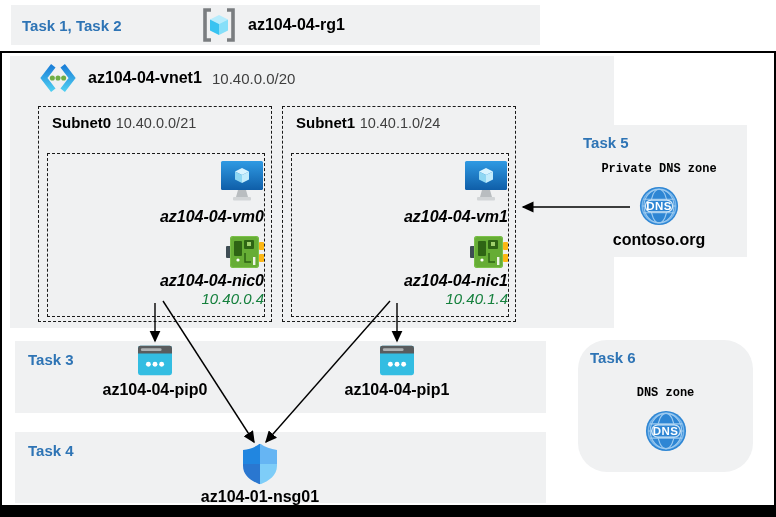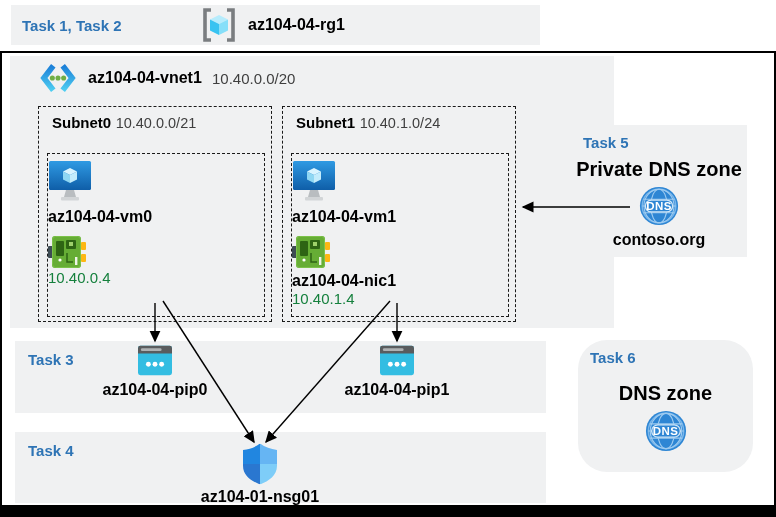--- a/index.html
+++ b/index.html
@@ -22,35 +22,35 @@
   .task-label{font-size:15px;font-weight:700;color:#2e74b5;}
   .bold-name{font-size:16px;font-weight:700;color:#000;}
   .muted{font-size:15px;color:#3f3f3f;}
   
   .subnet{position:absolute;top:50px;width:234px;height:216px;border:1px dashed #1a1a1a;box-sizing:border-box;}
   .subnet0{left:28px;} .subnet1{left:272px;}
   .subnet-head{position:absolute;left:13px;top:7px;white-space:nowrap;}
   .subnet-name{font-size:15px;font-weight:700;}
   .subnet-cidr{font-size:14.5px;color:#3f3f3f;}
   .inner-box{position:absolute;left:8px;top:46px;width:218px;height:164px;border:1px dashed #1a1a1a;
-    box-sizing:border-box;display:flex;flex-direction:column;align-items:flex-start;padding-top:7px;}
+    box-sizing:border-box;display:flex;flex-direction:column;align-items:flex-end;padding-top:7px;font-style:italic;}
   .vm-name{margin-top:4px;line-height:19px;}
   .nic-icon{margin-top:9px;}
   .nic-name{margin-top:2px;line-height:19px;}
   .ip-text{line-height:18px;font-size:15px;color:#15803d;}
   
   .res-group{position:absolute;display:flex;flex-direction:column;align-items:center;width:150px;}
   .pip0-group{left:65px;top:4px;}
   .pip1-group{left:307px;top:4px;}
   .nsg-group{left:170px;top:11px;}
   .res-group .bold-name{margin-top:5px;}
   
   .panel{display:flex;flex-direction:column;align-items:center;padding-top:9px;box-sizing:border-box;}
   .panel .task-label{align-self:flex-start;padding-left:12px;line-height:18px;}
-  .panel-title{font-size:20px;font-weight:700;margin-top:7px;line-height:20px;}
+  .panel-title{font-size:12px;font-weight:700;margin-top:7px;line-height:20px;font-family:Liberation Mono, monospace;}
   .task6-panel .panel-title{margin-top:16px;}
   .dns-wrap{position:relative;margin-top:7px;}
   .dns-wrap.small{width:40px;height:40px;}
   .dns-wrap.big{width:42px;height:42px;}
   .dns-wrap svg{position:absolute;left:0;top:0;width:100%;height:100%;}
   .dns-text{position:absolute;left:0;top:0;width:100%;height:100%;display:flex;align-items:center;justify-content:center;
     color:#fff;font-size:11.5px;font-weight:700;letter-spacing:0.4px;}
   .zone-name{font-size:16px;font-weight:700;margin-top:5px;}
   
   .vnet-head-icon{position:absolute;left:30px;top:6px;}
@@ -169,20 +169,21 @@
         <span class="subnet-cidr">10.40.0.0/21</span>
       </div>
       <div class="inner-box">
         <svg width="44" height="42">
             <use href="#sym-vm"></use>
           </svg>
         <span class="bold-name vm-name">az104-04-vm0</span>
         <svg class="nic-icon" width="38" height="34">
             <use href="#sym-nic"></use>
           </svg>
+        <span class="bold-name nic-name">az104-04-nic0</span>
         <span class="ip-text">10.40.0.4</span>
       </div>
     </div>
 
     <div class="subnet subnet1">
       <div class="subnet-head">
         <span class="subnet-name">Subnet1</span>
         <span class="subnet-cidr">10.40.1.0/24</span>
       </div>
       <div class="inner-box">

